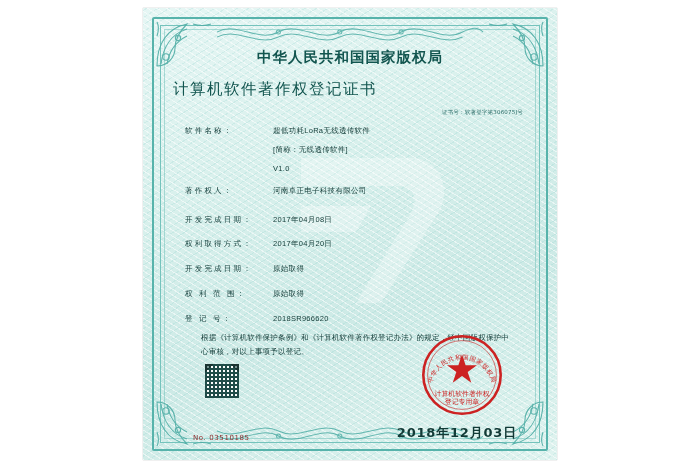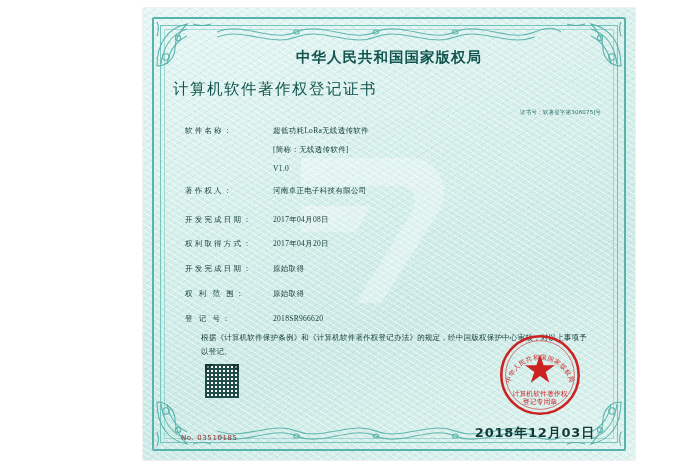--- a/index.html
+++ b/index.html
@@ -15,21 +15,21 @@
     position: relative;
     width: 700px;
     height: 467px;
     background: #ffffff;
   }
   
   .cert {
     position: absolute;
     left: 143px;
     top: 8px;
-    width: 492px;
+    width: 414px;
     height: 452px;
     background: linear-gradient(160deg, #e6f6f4 0%, #d8f0ec 35%, #cdeae6 65%, #dff3ef 100%);
     box-shadow: 0 0 1px rgba(0,0,0,0.35);
     overflow: hidden;
   }
   
   .cert::before {
     content: "";
     position: absolute;
     inset: 0;
@@ -123,21 +123,21 @@
   }
 
   .fields {
     margin-top: 10px;
     padding-left: 12px;
   }
   .field-row {
     display: flex;
     align-items: flex-start;
     margin-bottom: 6px;
-    font-family: Liberation Serif, serif;
+    font-family: Liberation Sans, sans-serif;
     font-size: 7.5px;
     color: #17403d;
   }
   .field-label {
     width: 88px;
     flex: 0 0 88px;
     letter-spacing: 2.2px;
     color: #17403d;
   }
   .field-value {
@@ -194,21 +194,21 @@
     right: 52px;
     bottom: 42px;
     width: 86px;
     height: 86px;
   }
   .seal svg { width: 100%; height: 100%; }
 
   
   .footer {
     position: absolute;
-    left: 30px;
+    left: 42px;
     right: 30px;
     bottom: 18px;
     display: flex;
     justify-content: space-between;
     align-items: flex-end;
     font-family: "DejaVu Sans", sans-serif;
     font-size: 7px;
     color: #123a36;
   }
   .footer .serial {

